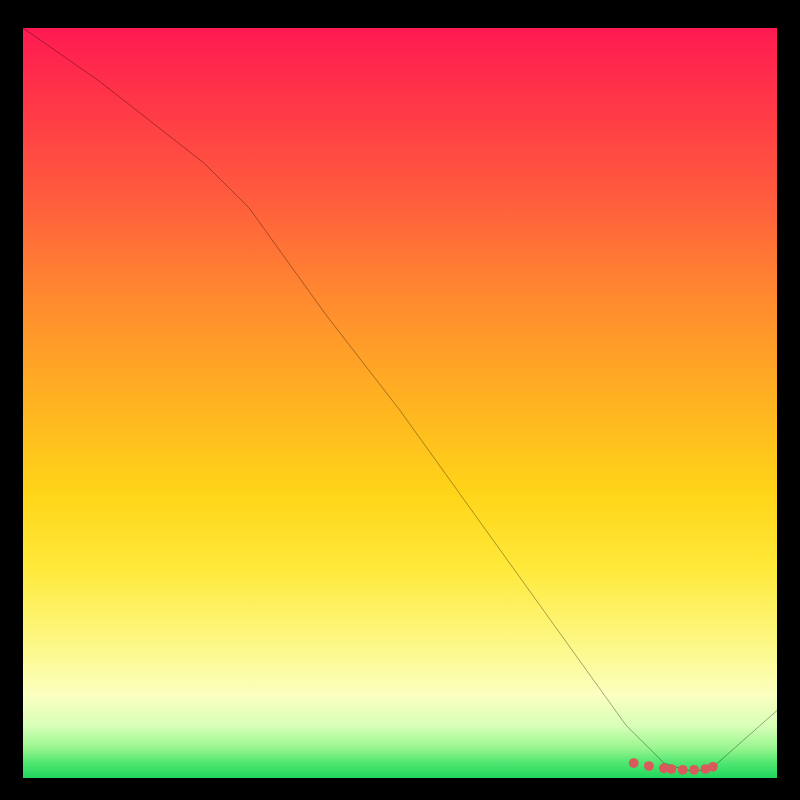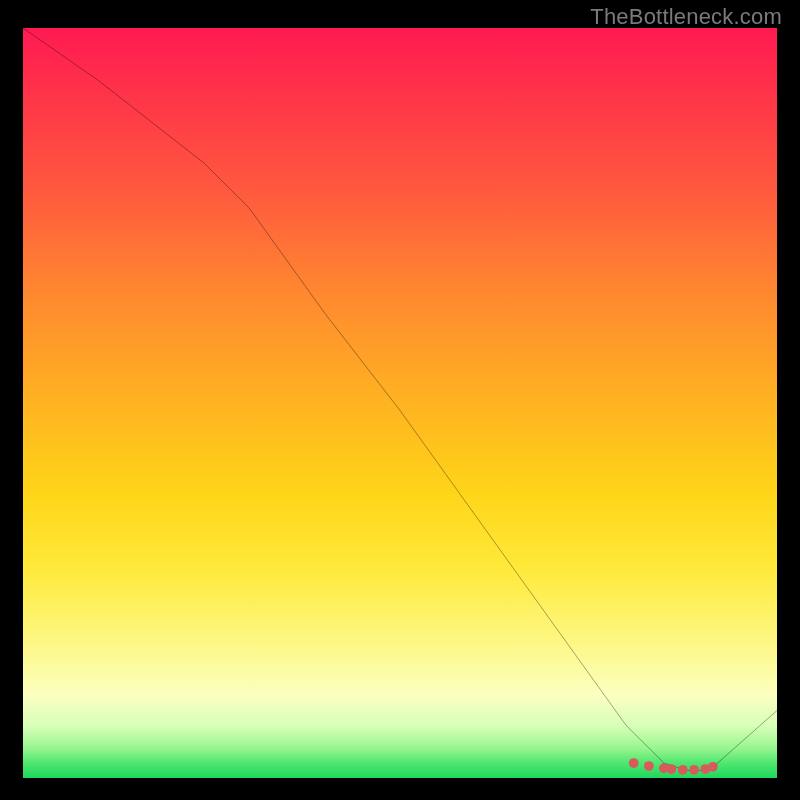--- a/index.html
+++ b/index.html
@@ -62,21 +62,20 @@
     top: 0;
     width: 100%;
     height: 100%;
   }
 </style>
 </head>
 <body>
 
 <div class="wrap">
 
-  <div class="attribution">TheBottleneck.com</div>
 
   <div class="plot">
     <div class="gradient"></div>
 
     <svg class="curve" viewBox="0 0 100 100" preserveAspectRatio="none">
       <path d="M0.00 0.00 L10.00 7.00 L24.00 18.00 L30.00 24.00 L40.00 38.00 L50.00 51.00 L60.00 65.00 L70.00 79.00 L80.00 93.00 L85.00 98.00 L88.00 99.00 L91.00 99.00 L100.00 91.00" id="curvePath" fill="none" stroke="#000" stroke-width="0.35" vector-effect="non-scaling-stroke"></path>
       <g id="markers">
           <circle cx="81.00" cy="98.00" r="0.65" fill="#d85a5a"></circle>
           <circle cx="83.00" cy="98.40" r="0.65" fill="#d85a5a"></circle>
           <circle cx="85.00" cy="98.70" r="0.65" fill="#d85a5a"></circle>

